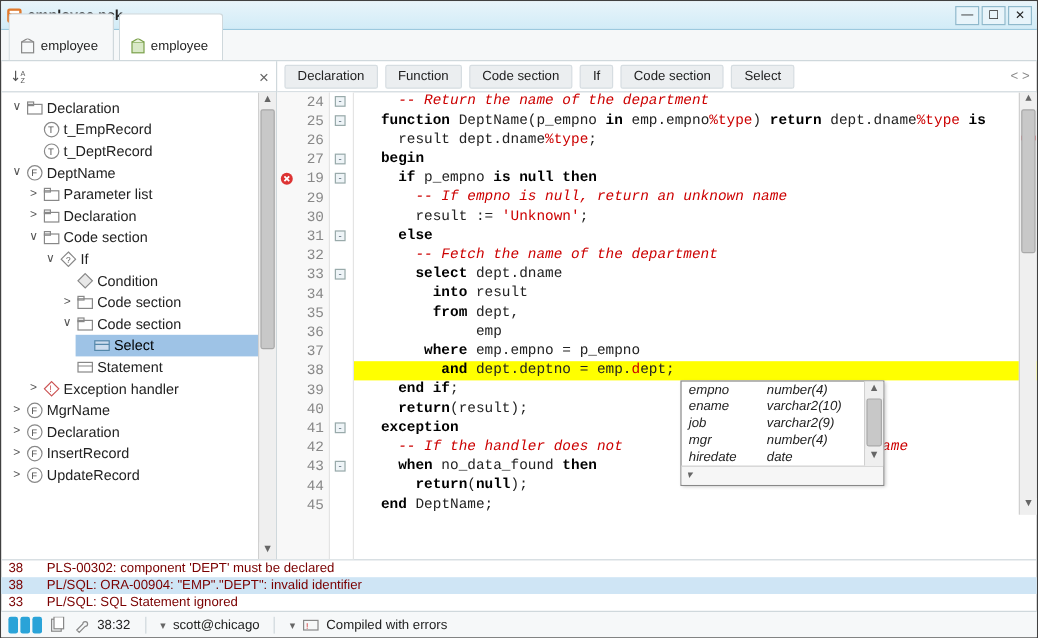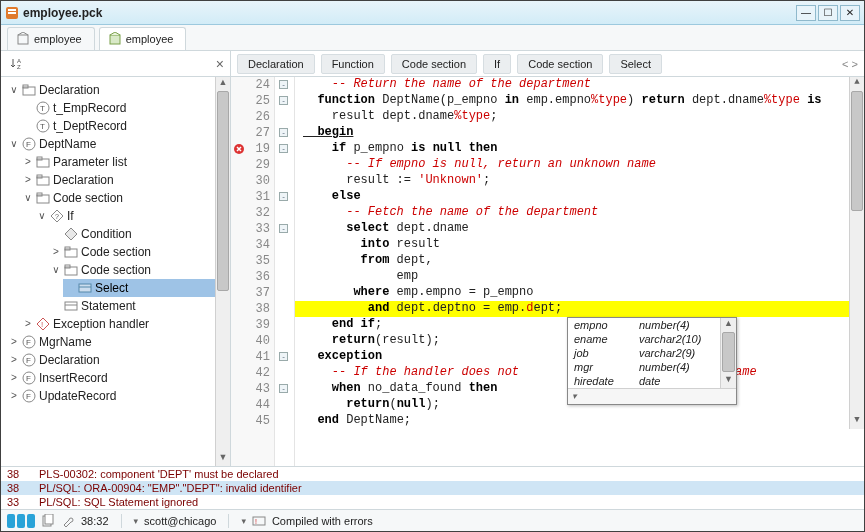--- a/index.html
+++ b/index.html
@@ -4,21 +4,21 @@
 <style>
   * { box-sizing: border-box; margin: 0; padding: 0; }
   body { font-family: "Segoe UI", Tahoma, sans-serif; font-size: 12px; background: #fff; color: #222; }
   .window { width: 865px; height: 532px; border: 1px solid #404040; display: flex; flex-direction: column; background: #fff; }
   .titlebar { height: 24px; background: linear-gradient(#e8f4fa,#d2ecf7); display: flex; align-items: center; padding: 0 4px; border-bottom: 1px solid #9cc9de; }
   .titlebar .icon { width: 14px; height: 14px; margin-right: 4px; }
   .titlebar .title { flex: 1; font-weight: bold; font-size: 12px; }
   .winbtns { display: flex; gap: 2px; }
   .winbtn { width: 20px; height: 16px; border: 1px solid #8fb9cc; background: #e8f4fa; display: flex; align-items: center; justify-content: center; font-size: 10px; cursor: pointer; }
   .tabbar { height: 26px; background: #f6f8f9; border-bottom: 1px solid #cfd8dc; display: flex; align-items: flex-end; padding: 0 6px; gap: 4px; }
-  .tab { padding: 4px 12px 4px 8px; border: 1px solid #cfd8dc; border-bottom: none; background: #f6f8f9; border-radius: 3px 3px 0 0; display: flex; align-items: center; gap: 4px; font-size: 11px; }
+  .tab { padding: 20px 12px 4px 8px; border: 1px solid #cfd8dc; border-bottom: none; background: #f6f8f9; border-radius: 3px 3px 0 0; display: flex; align-items: center; gap: 4px; font-size: 11px; }
   .tab.active { background: #fff; }
   .tabicon { width: 14px; height: 14px; display:inline-block; }
   .body { flex: 1; display: flex; min-height: 0; }
   .outline { width: 230px; border-right: 1px solid #cfd8dc; display: flex; flex-direction: column; min-height: 0; }
   .outline-toolbar { height: 26px; border-bottom: 1px solid #cfd8dc; display: flex; align-items: center; justify-content: space-between; padding: 0 6px; }
   .sortbtn { width: 20px; height: 20px; border: 1px solid transparent; display:flex; align-items:center; justify-content:center; cursor:pointer; }
   .closebtn { font-size: 14px; color: #666; cursor:pointer; }
   .tree { flex: 1; overflow: auto; padding: 4px 2px; position: relative; }
   .tree ul { list-style: none; padding-left: 16px; }
   .tree li { white-space: nowrap; line-height: 18px; }
@@ -409,21 +409,21 @@
             <div class="line" style="top: 208px;"><span class="kw">       where</span> emp.empno = p_empno</div>
             <div class="line" style="top: 192px;">             emp</div>
             <div class="line" style="top: 176px;"><span class="kw">        from</span> dept,</div>
             <div class="line" style="top: 160px;"><span class="kw">        into</span> result</div>
             <div class="line" style="top: 144px;"><span class="kw">      select</span> dept.dname</div>
             <div class="line" style="top: 128px;"><span class="cmt">      -- Fetch the name of the department</span></div>
             <div class="line" style="top: 112px;"><span class="kw">    else</span></div>
             <div class="line" style="top: 96px;">      result := <span class="str">'Unknown'</span>;</div>
             <div class="line" style="top: 80px;"><span class="cmt">      -- If empno is null, return an unknown name</span></div>
             <div class="line" style="top: 64px;"><span class="kw">    if</span> p_empno <span class="kw">is null then</span></div>
-            <div class="line" style="top: 48px; text-decoration: underline;"><span class="kw">  begin</span></div>
+            <div class="line" style="top: 48px;"><span class="kw">  begin</span></div>
             <div class="line" style="top: 32px;">    result dept.dname<span class="typ">%type</span>;</div>
             <div class="line" style="top: 16px;"><span class="kw">  function</span> DeptName(p_empno <span class="kw">in</span> emp.empno<span class="typ">%type</span>) <span class="kw">return</span> dept.dname<span class="typ">%type</span> <span class="kw">is</span></div>
             <div class="line" style="top: 0px;"><span class="cmt">    -- Return the name of the department</span></div>
             <div class="autocomplete" id="ac" style="left:272px; top:240px; width:170px;">
             <div id="ac-rows">
                 <div class="ac-row">
                   <span style="width:55px">empno</span>
                   <span>number(4)</span>
                 </div>
                 <div class="ac-row">

